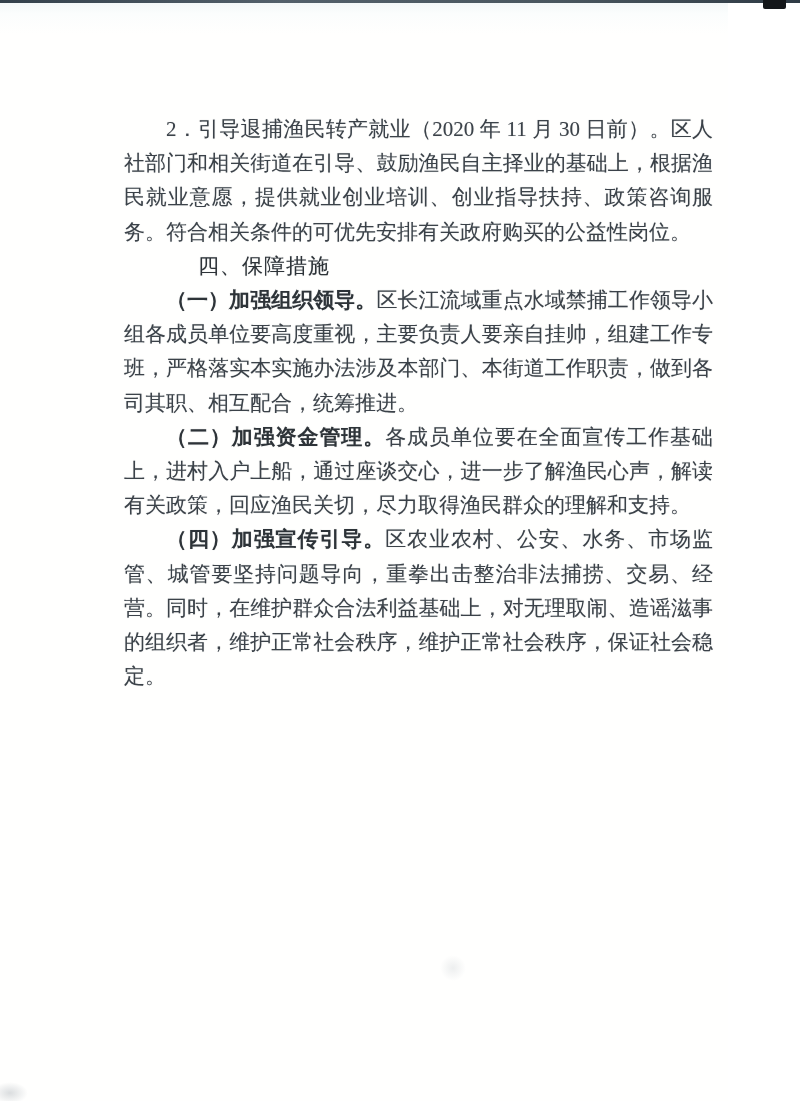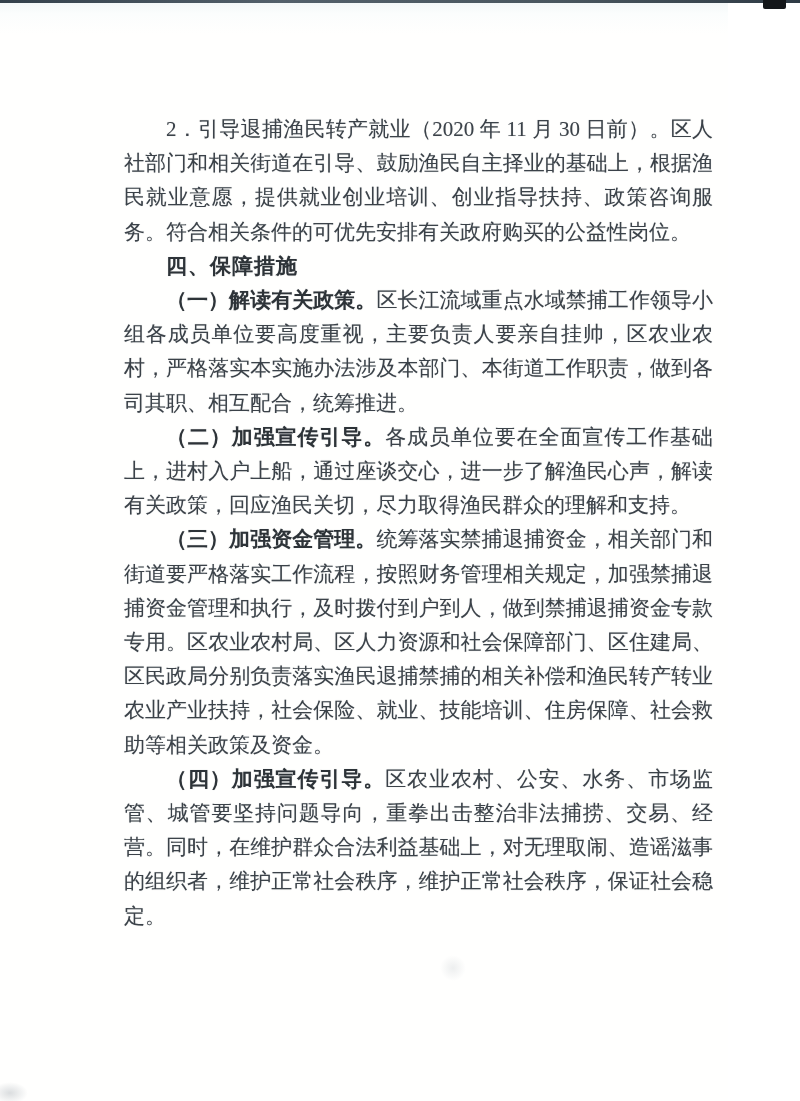--- a/index.html
+++ b/index.html
@@ -61,35 +61,35 @@
     padding: 0;
     text-indent: 2em;
   }
   .seg { font-weight: normal; }
   .seg.bold {
     font-weight: bold;
     font-family: "Liberation Sans", "DejaVu Sans", sans-serif;
     color: #2d3338;
   }
   p.heading .seg {
-    font-weight: bold;
+    font-weight: normal;
     font-family: "Liberation Sans", "DejaVu Sans", sans-serif;
     color: #2d3338;
     letter-spacing: 1px;
+    margin-left: 32px;
   }
 </style>
 </head>
 <body>
 
 <div class="page">
   <div class="top-edge-line"></div>
   <div class="top-right-mark"></div>
   <div class="doc-body" id="doc-body">
       <p class="body"><span class="seg">2．引导退捕渔民转产就业（2020 年 11 月 30 日前）。区人社部门和相关街道在引导、鼓励渔民自主择业的基础上，根据渔民就业意愿，提供就业创业培训、创业指导扶持、政策咨询服务。符合相关条件的可优先安排有关政府购买的公益性岗位。</span></p>
       <p class="heading"><span class="seg bold">四、保障措施</span></p>
-      <p class="body"><span class="seg bold">（一）解读有关政策。</span><span class="seg">区长江流域重点水域禁捕工作领导小组各成员单位要高度重视，主要负责人要亲自挂帅，区农业农村，严格落实本实施办法涉及本部门、本街道工作职责，做到各司其职、相互配合，统筹推进。</span></p>
-      <p class="body"><span class="seg bold">（二）加强宣传引导。</span><span class="seg">各成员单位要在全面宣传工作基础上，进村入户上船，通过座谈交心，进一步了解渔民心声，解读有关政策，回应渔民关切，尽力取得渔民群众的理解和支持。</span></p>
-      <p class="body"><span class="seg bold">（三）加强资金管理。</span><span class="seg">统筹落实禁捕退捕资金，相关部门和街道要严格落实工作流程，按照财务管理相关规定，加强禁捕退捕资金管理和执行，及时拨付到户到人，做到禁捕退捕资金专款专用。区农业农村局、区人力资源和社会保障部门、区住建局、区民政局分别负责落实渔民退捕禁捕的相关补偿和渔民转产转业农业产业扶持，社会保险、就业、技能培训、住房保障、社会救助等相关政策及资金。</span></p>
+      <p class="body"><span class="seg bold">（一）加强组织领导。</span><span class="seg">区长江流域重点水域禁捕工作领导小组各成员单位要高度重视，主要负责人要亲自挂帅，组建工作专班，严格落实本实施办法涉及本部门、本街道工作职责，做到各司其职、相互配合，统筹推进。</span></p>
+      <p class="body"><span class="seg bold">（二）加强资金管理。</span><span class="seg">各成员单位要在全面宣传工作基础上，进村入户上船，通过座谈交心，进一步了解渔民心声，解读有关政策，回应渔民关切，尽力取得渔民群众的理解和支持。</span></p>
       <p class="body"><span class="seg bold">（四）加强宣传引导。</span><span class="seg">区农业农村、公安、水务、市场监管、城管要坚持问题导向，重拳出击整治非法捕捞、交易、经营。同时，在维护群众合法利益基础上，对无理取闹、造谣滋事的组织者，维护正常社会秩序，维护正常社会秩序，保证社会稳定。</span></p>
     </div>
   <div class="mid-smudge"></div>
   <div class="bottom-smudge"></div>
 </div>
 
 </body></html>

